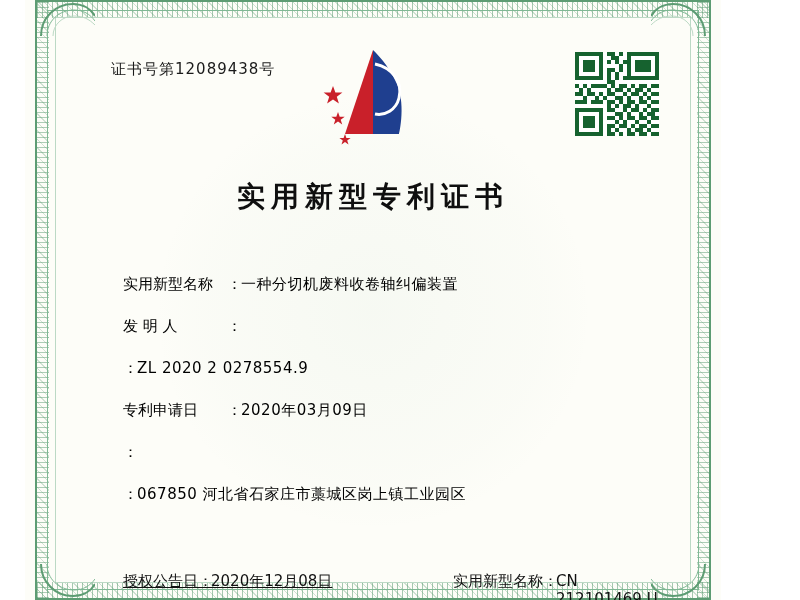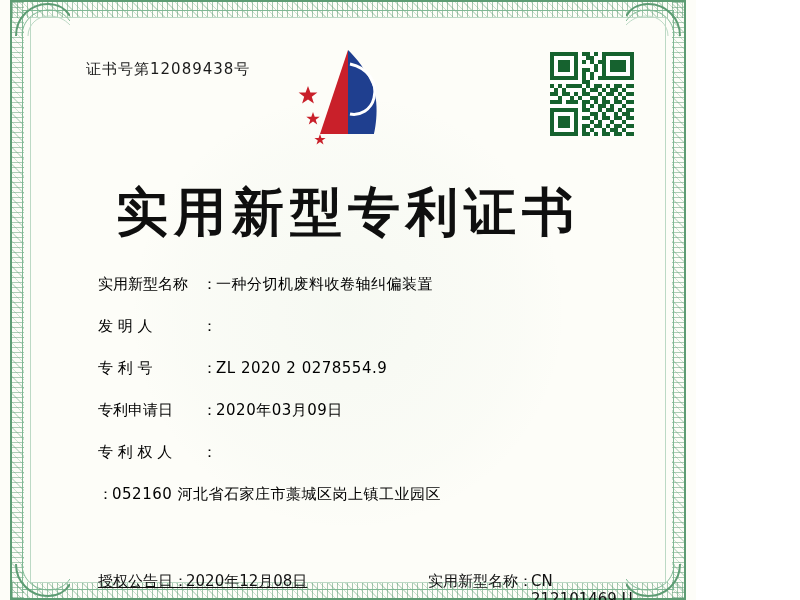--- a/index.html
+++ b/index.html
@@ -13,20 +13,21 @@
     background: #ffffff;
     font-family: "DejaVu Sans", "Liberation Sans", sans-serif;
   }
 
   .certificate {
     position: relative;
     width: 696px;
     height: 600px;
     background: #fdfdf8;
     box-sizing: border-box;
+    margin-left: 25px;
   }
 
   
   .border-outer {
     position: absolute;
     left: 10px;
     top: 0px;
     right: 10px;
     bottom: 0px;
     border: 2px solid #5d9c73;
@@ -155,21 +156,21 @@
     height: 110px;
   }
 
   .title {
     position: absolute;
     left: 0;
     right: 0;
     top: 178px;
     text-align: center;
     font-family: "DejaVu Serif", "Liberation Serif", serif;
-    font-size: 52px;
+    font-size: 28px;
     font-weight: bold;
     letter-spacing: 6px;
     color: #0f0f0f;
   }
 
   .fields {
     position: absolute;
     left: 98px;
     right: 70px;
     top: 275px;
@@ -738,36 +739,34 @@
       <div class="field-row">
         <span class="field-label">实用新型名称</span>
         <span class="field-colon">：</span>
         <span class="field-value">一种分切机废料收卷轴纠偏装置</span>
       </div>
       <div class="field-row">
         <span class="field-label">发 明 人</span>
         <span class="field-colon">：</span>
       </div>
       <div class="field-row">
-        <span class="field-label">专 利 号</span>
         <span class="field-colon">：</span>
         <span class="field-value">ZL 2020 2 0278554.9</span>
       </div>
       <div class="field-row">
         <span class="field-label">专利申请日</span>
         <span class="field-colon">：</span>
         <span class="field-value">2020年03月09日</span>
       </div>
       <div class="field-row">
-        <span class="field-label">专 利 权 人</span>
         <span class="field-colon">：</span>
       </div>
       <div class="field-row">
         <span class="field-colon">：</span>
-        <span class="field-value">052160 河北省石家庄市藁城区岗上镇工业园区</span>
+        <span class="field-value">067850 河北省石家庄市藁城区岗上镇工业园区</span>
       </div>
     </div>
 
   <div class="bottom-row">
     <div class="bottom-left">
       <span class="bl-label">授权公告日</span>
       <span class="bl-colon">：</span>
       <span class="bl-value">2020年12月08日</span>
     </div>
     <div class="bottom-right">

